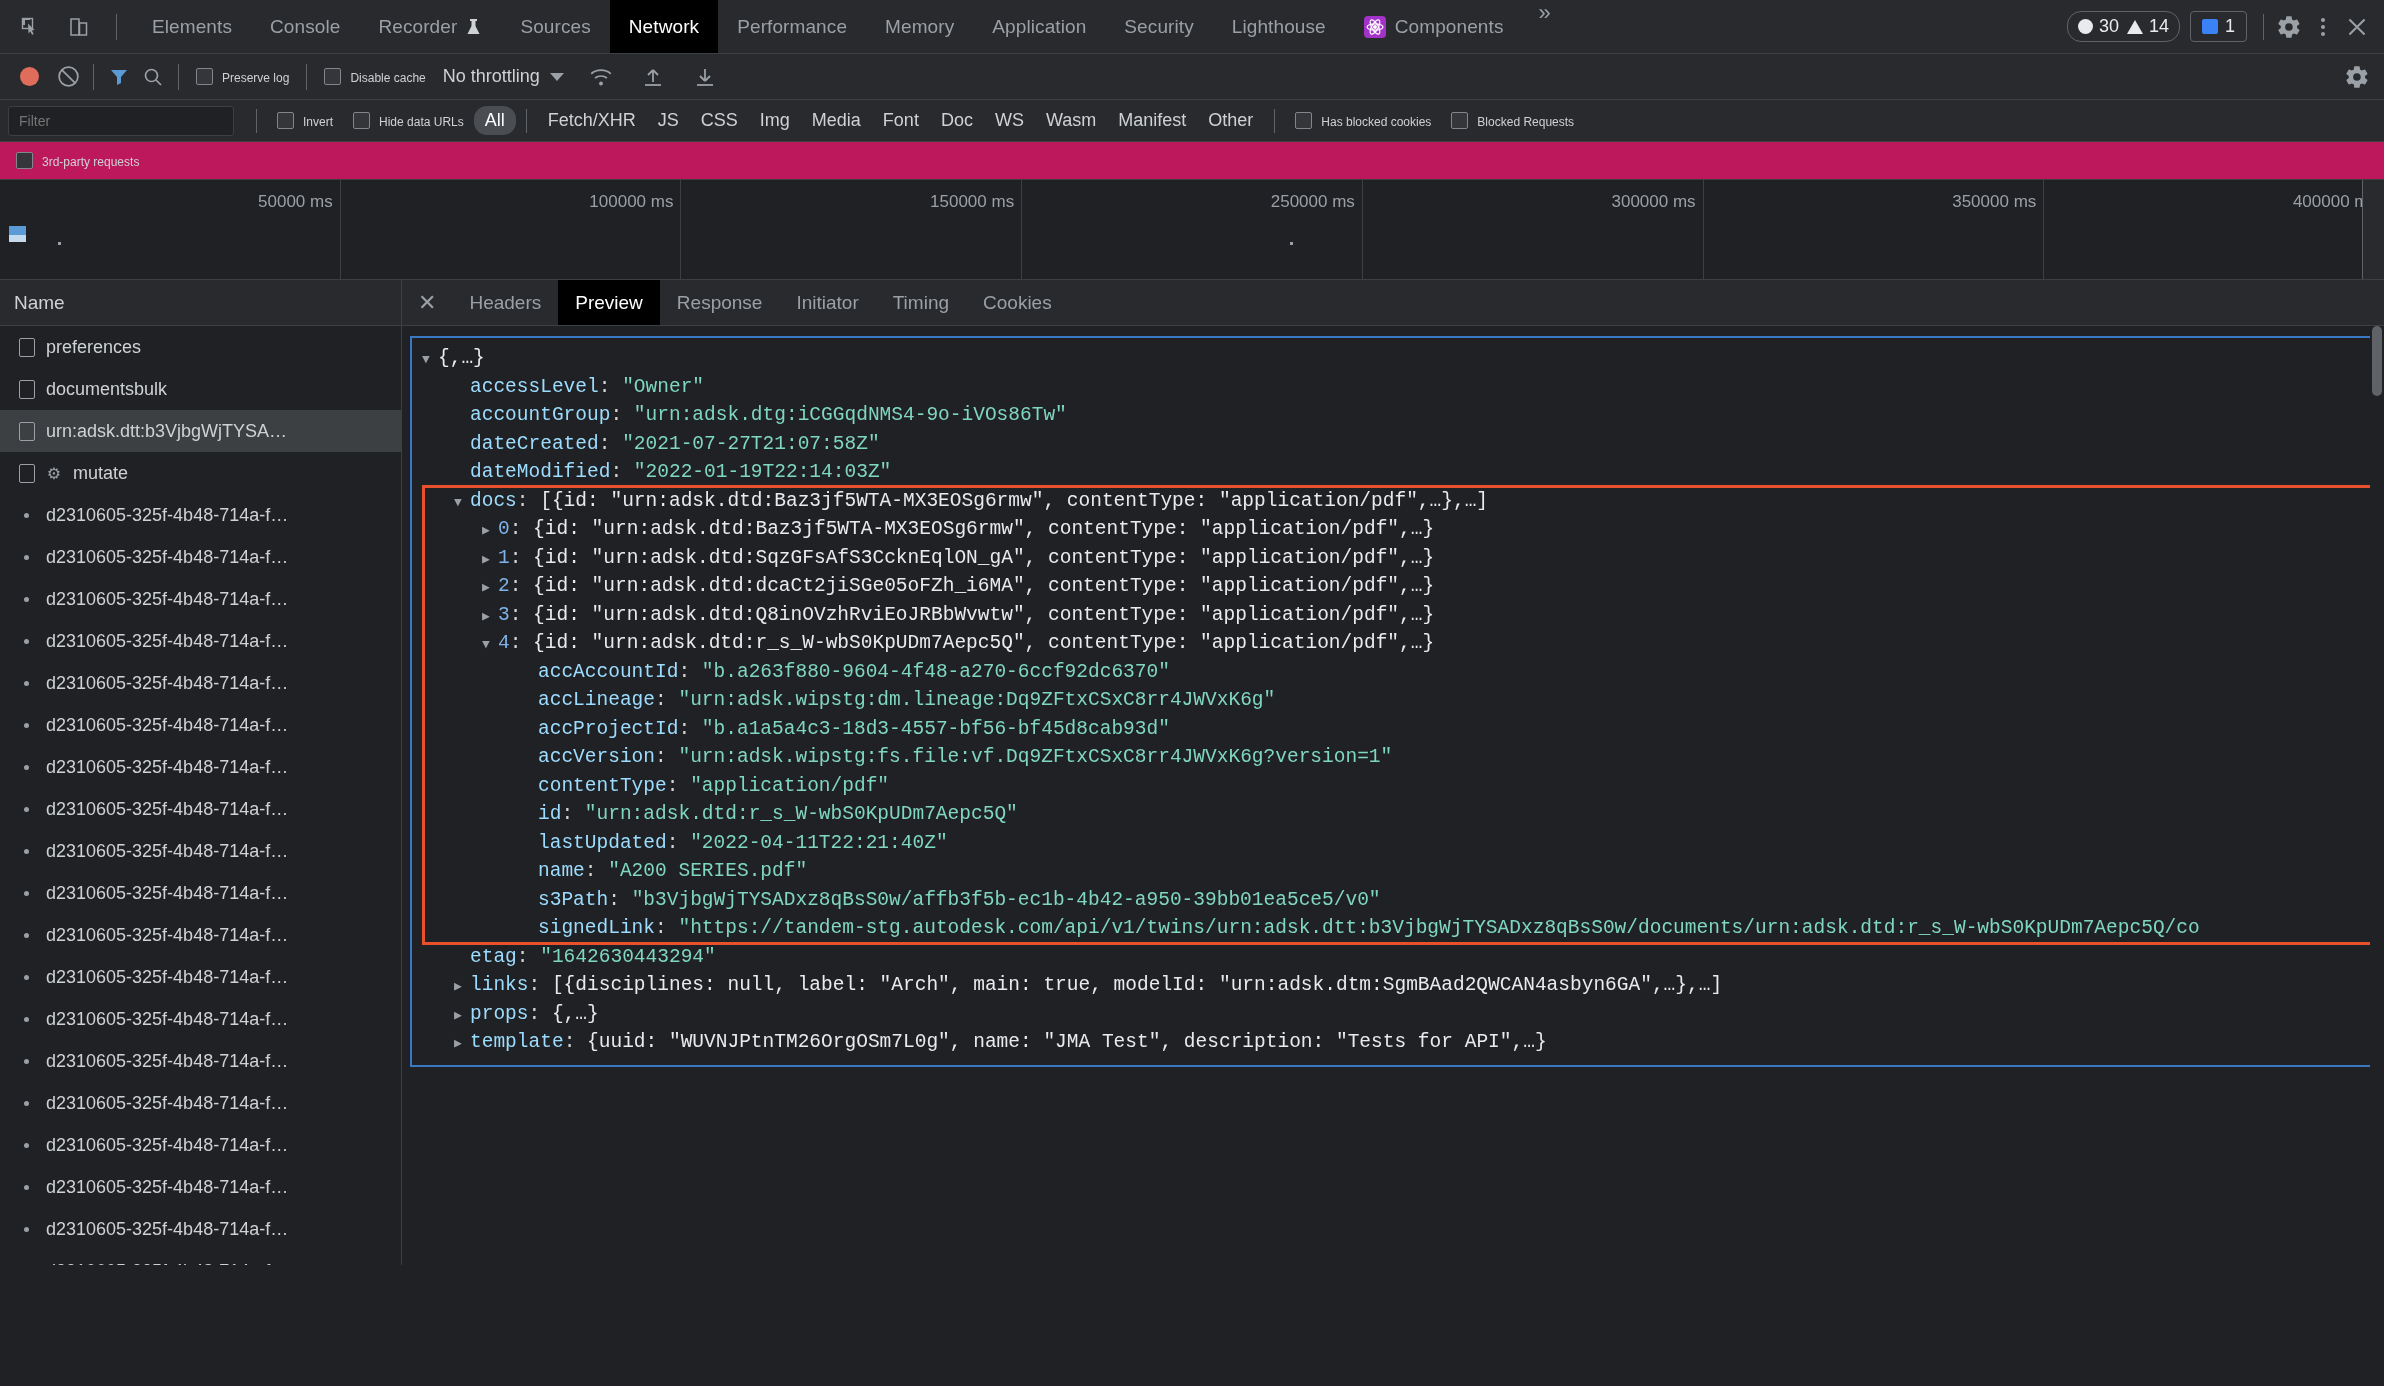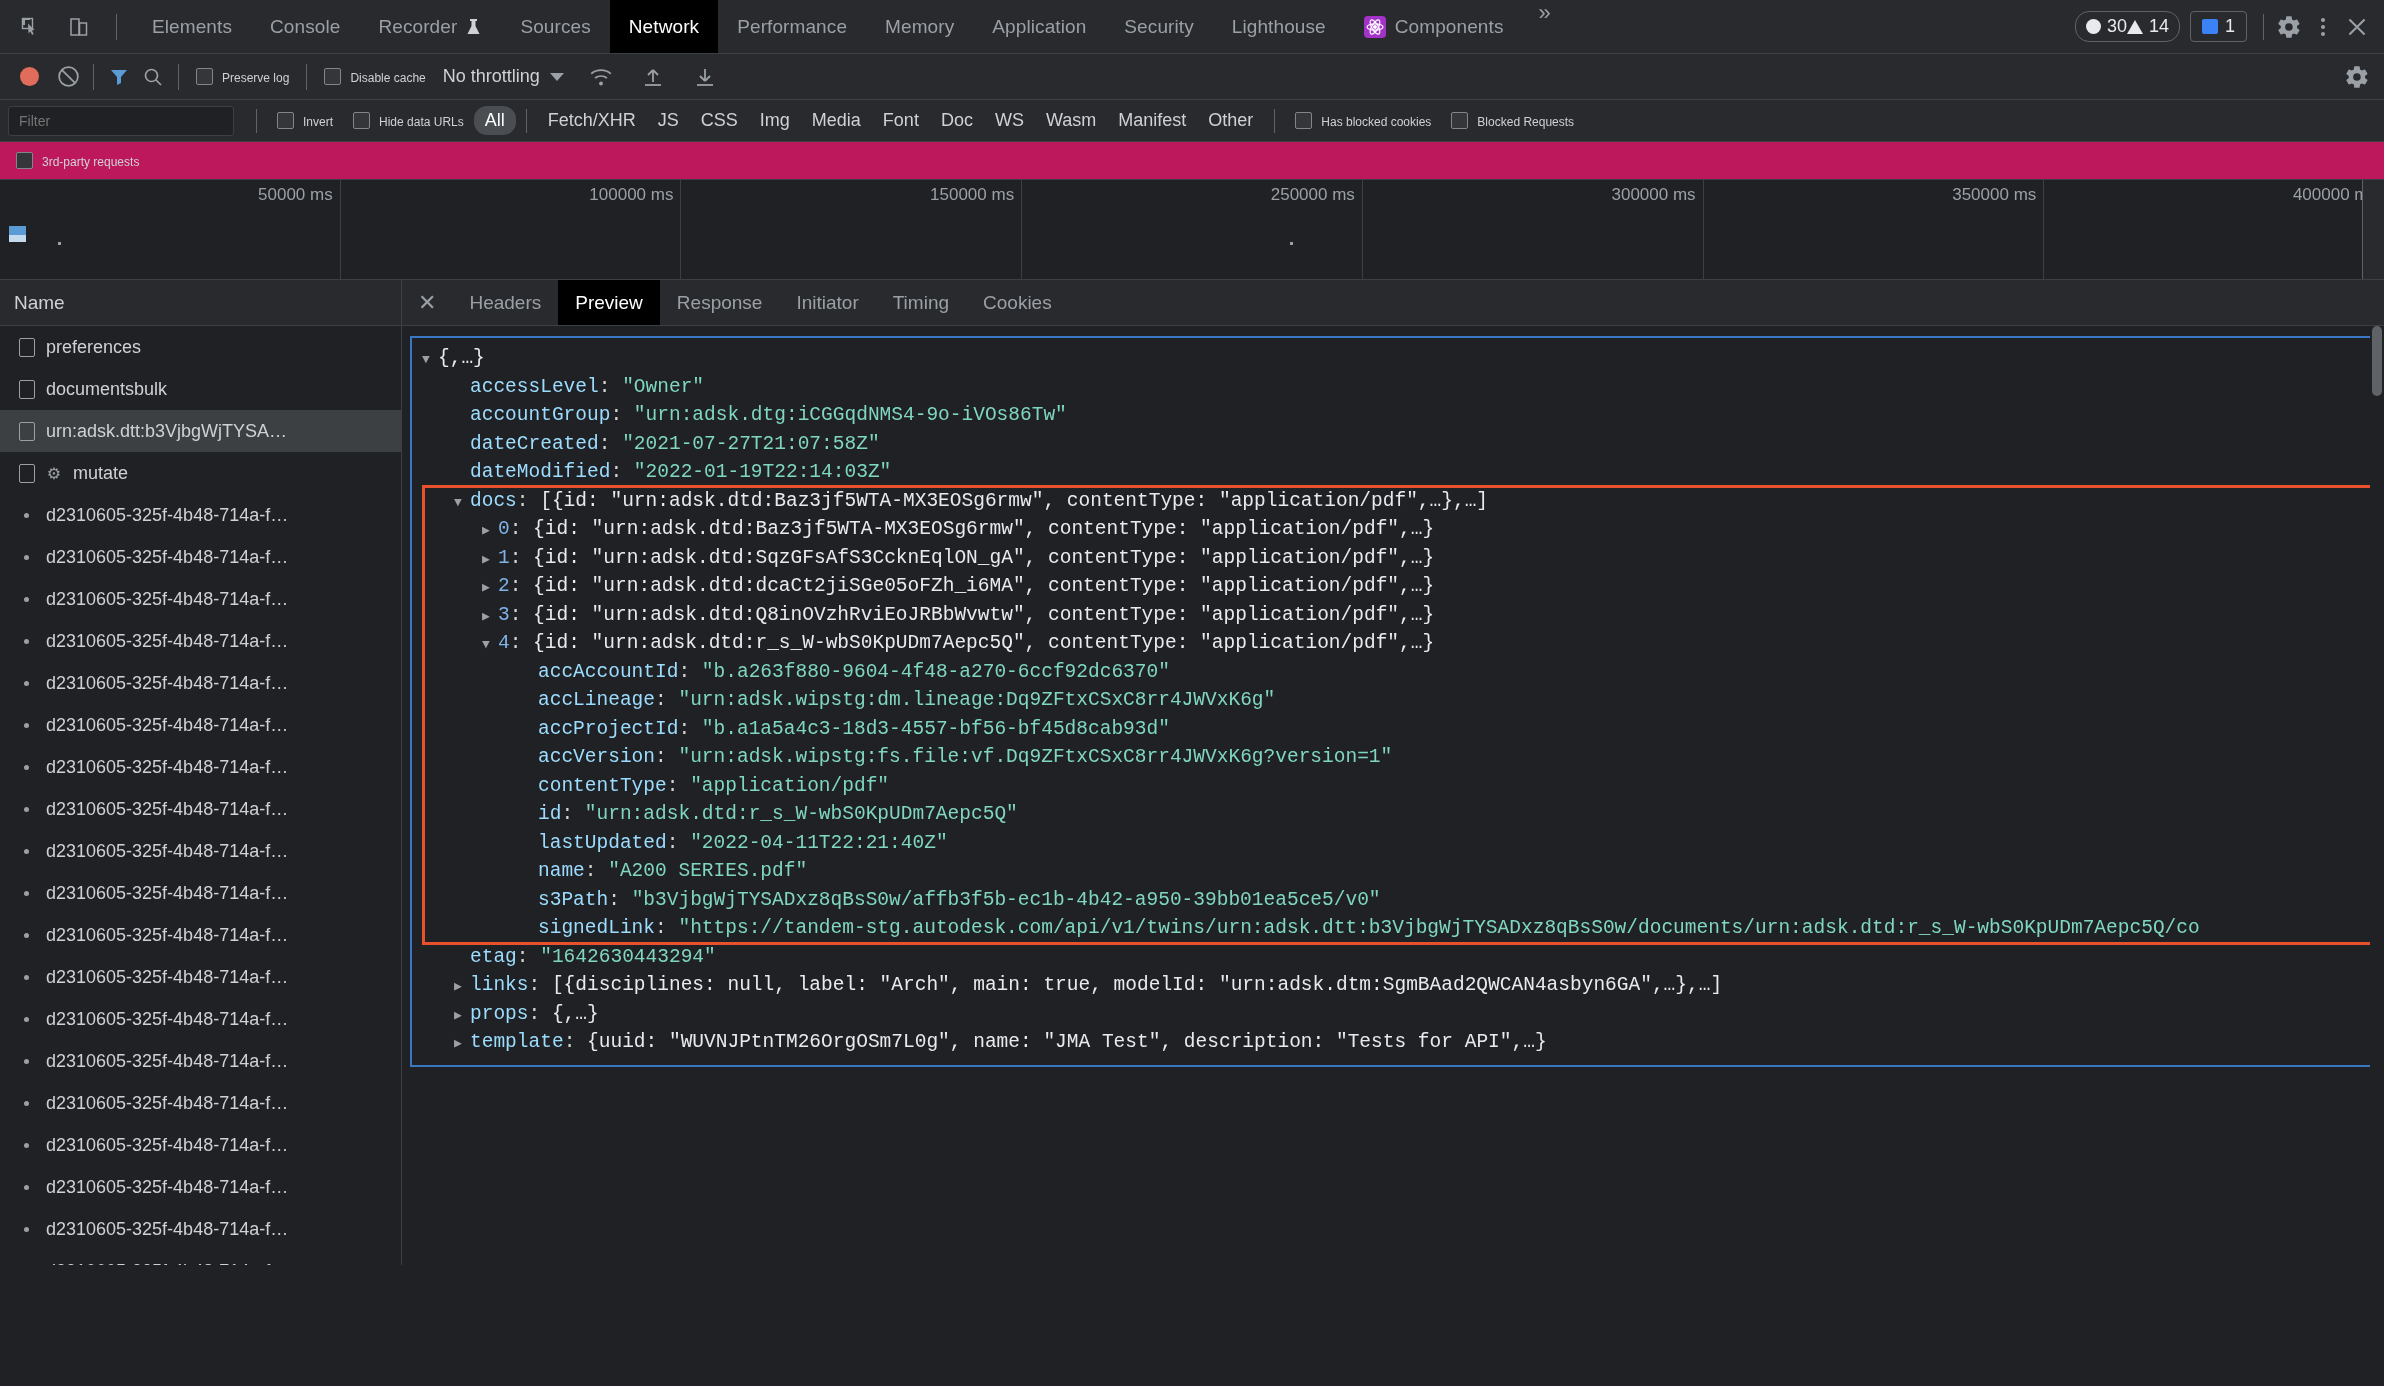--- a/index.html
+++ b/index.html
@@ -27,21 +27,21 @@
   .tab {
     display:flex; align-items:center; padding: 0 19px; font-size: 010; font-size: 19px;
     color:#9aa0a6; cursor:pointer; white-space:nowrap; letter-spacing: .1px;
   }
   .tab.active { background:#000000; color:#ffffff; }
   .tab .flask { margin-left: 8px; display:inline-flex; }
   .tab .cmp-ico { margin-right: 9px; display:inline-flex; }
   .tabbar-right { display:flex; align-items:center; gap: 0px; padding-right: 10px; }
   .more-tabs { color:#9aa0a6; font-size: 22px; padding: 0 16px; cursor:pointer; }
   .badgegroup {
-    display:flex; align-items:center; border:1px solid #5f6368;
+    display:flex; align-items:center; gap: 8px; border:1px solid #5f6368;
     border-radius: 14px; padding: 4px 10px; margin-right: 10px;
   }
   .badge { display:flex; align-items:center; gap:6px; color:#e8eaed; font-size:18px; cursor:pointer;}
   .badge .dot { width:15px;height:15px;border-radius:50%;background:#e8eaed; display:inline-block;}
   .badge .tri {
     width:0;height:0;border-left:8px solid transparent;border-right:8px solid transparent;
     border-bottom:14px solid #e8eaed; display:inline-block;
   }
   .msgbadge {
     display:flex; align-items:center; gap:7px; border:1px solid #5f6368; border-radius:4px;
@@ -84,21 +84,21 @@
   .thirdparty {
     height:38px; min-height:38px; display:flex; align-items:center;
     background:#be185d; border-bottom:1px solid #3c4043; padding-left: 16px;
   }
 
   
   .overview { height:100px; min-height:100px; background:#202124; position:relative; border-bottom:1px solid #3c4043;}
   .ov-ticks { position:absolute; inset:0; display:flex; }
   .ov-tick { flex:1; border-right:1px solid #3c4043; position:relative; }
   .ov-tick:last-child { border-right:none; }
-  .ov-tick span { position:absolute; right:7px; top:5px; color:#9aa0a6; font-size:17px; }
+  .ov-tick span { position:absolute; right:7px; top:12px; color:#9aa0a6; font-size:17px; }
   .ov-bar { position:absolute; left:9px; top:46px; width:17px; height:16px; background:#5b9bd5; }
   .ov-bar:after { content:""; position:absolute; left:0; top:9px; width:17px; height:7px; background:#c3d9ee;}
   .ov-dot { position:absolute; left:58px; top:62px; width:3px; height:3px; background:#9aa0a6;}
   .ov-dot2 { position:absolute; left:1290px; top:62px; width:3px; height:3px; background:#9aa0a6;}
   .ov-right-edge { position:absolute; right:0; top:0; bottom:0; width:22px; background:#292a2d; border-left:1px solid #5f6368;}
 
   
   .split { flex:1; display:flex; min-height:0; }
 
   

